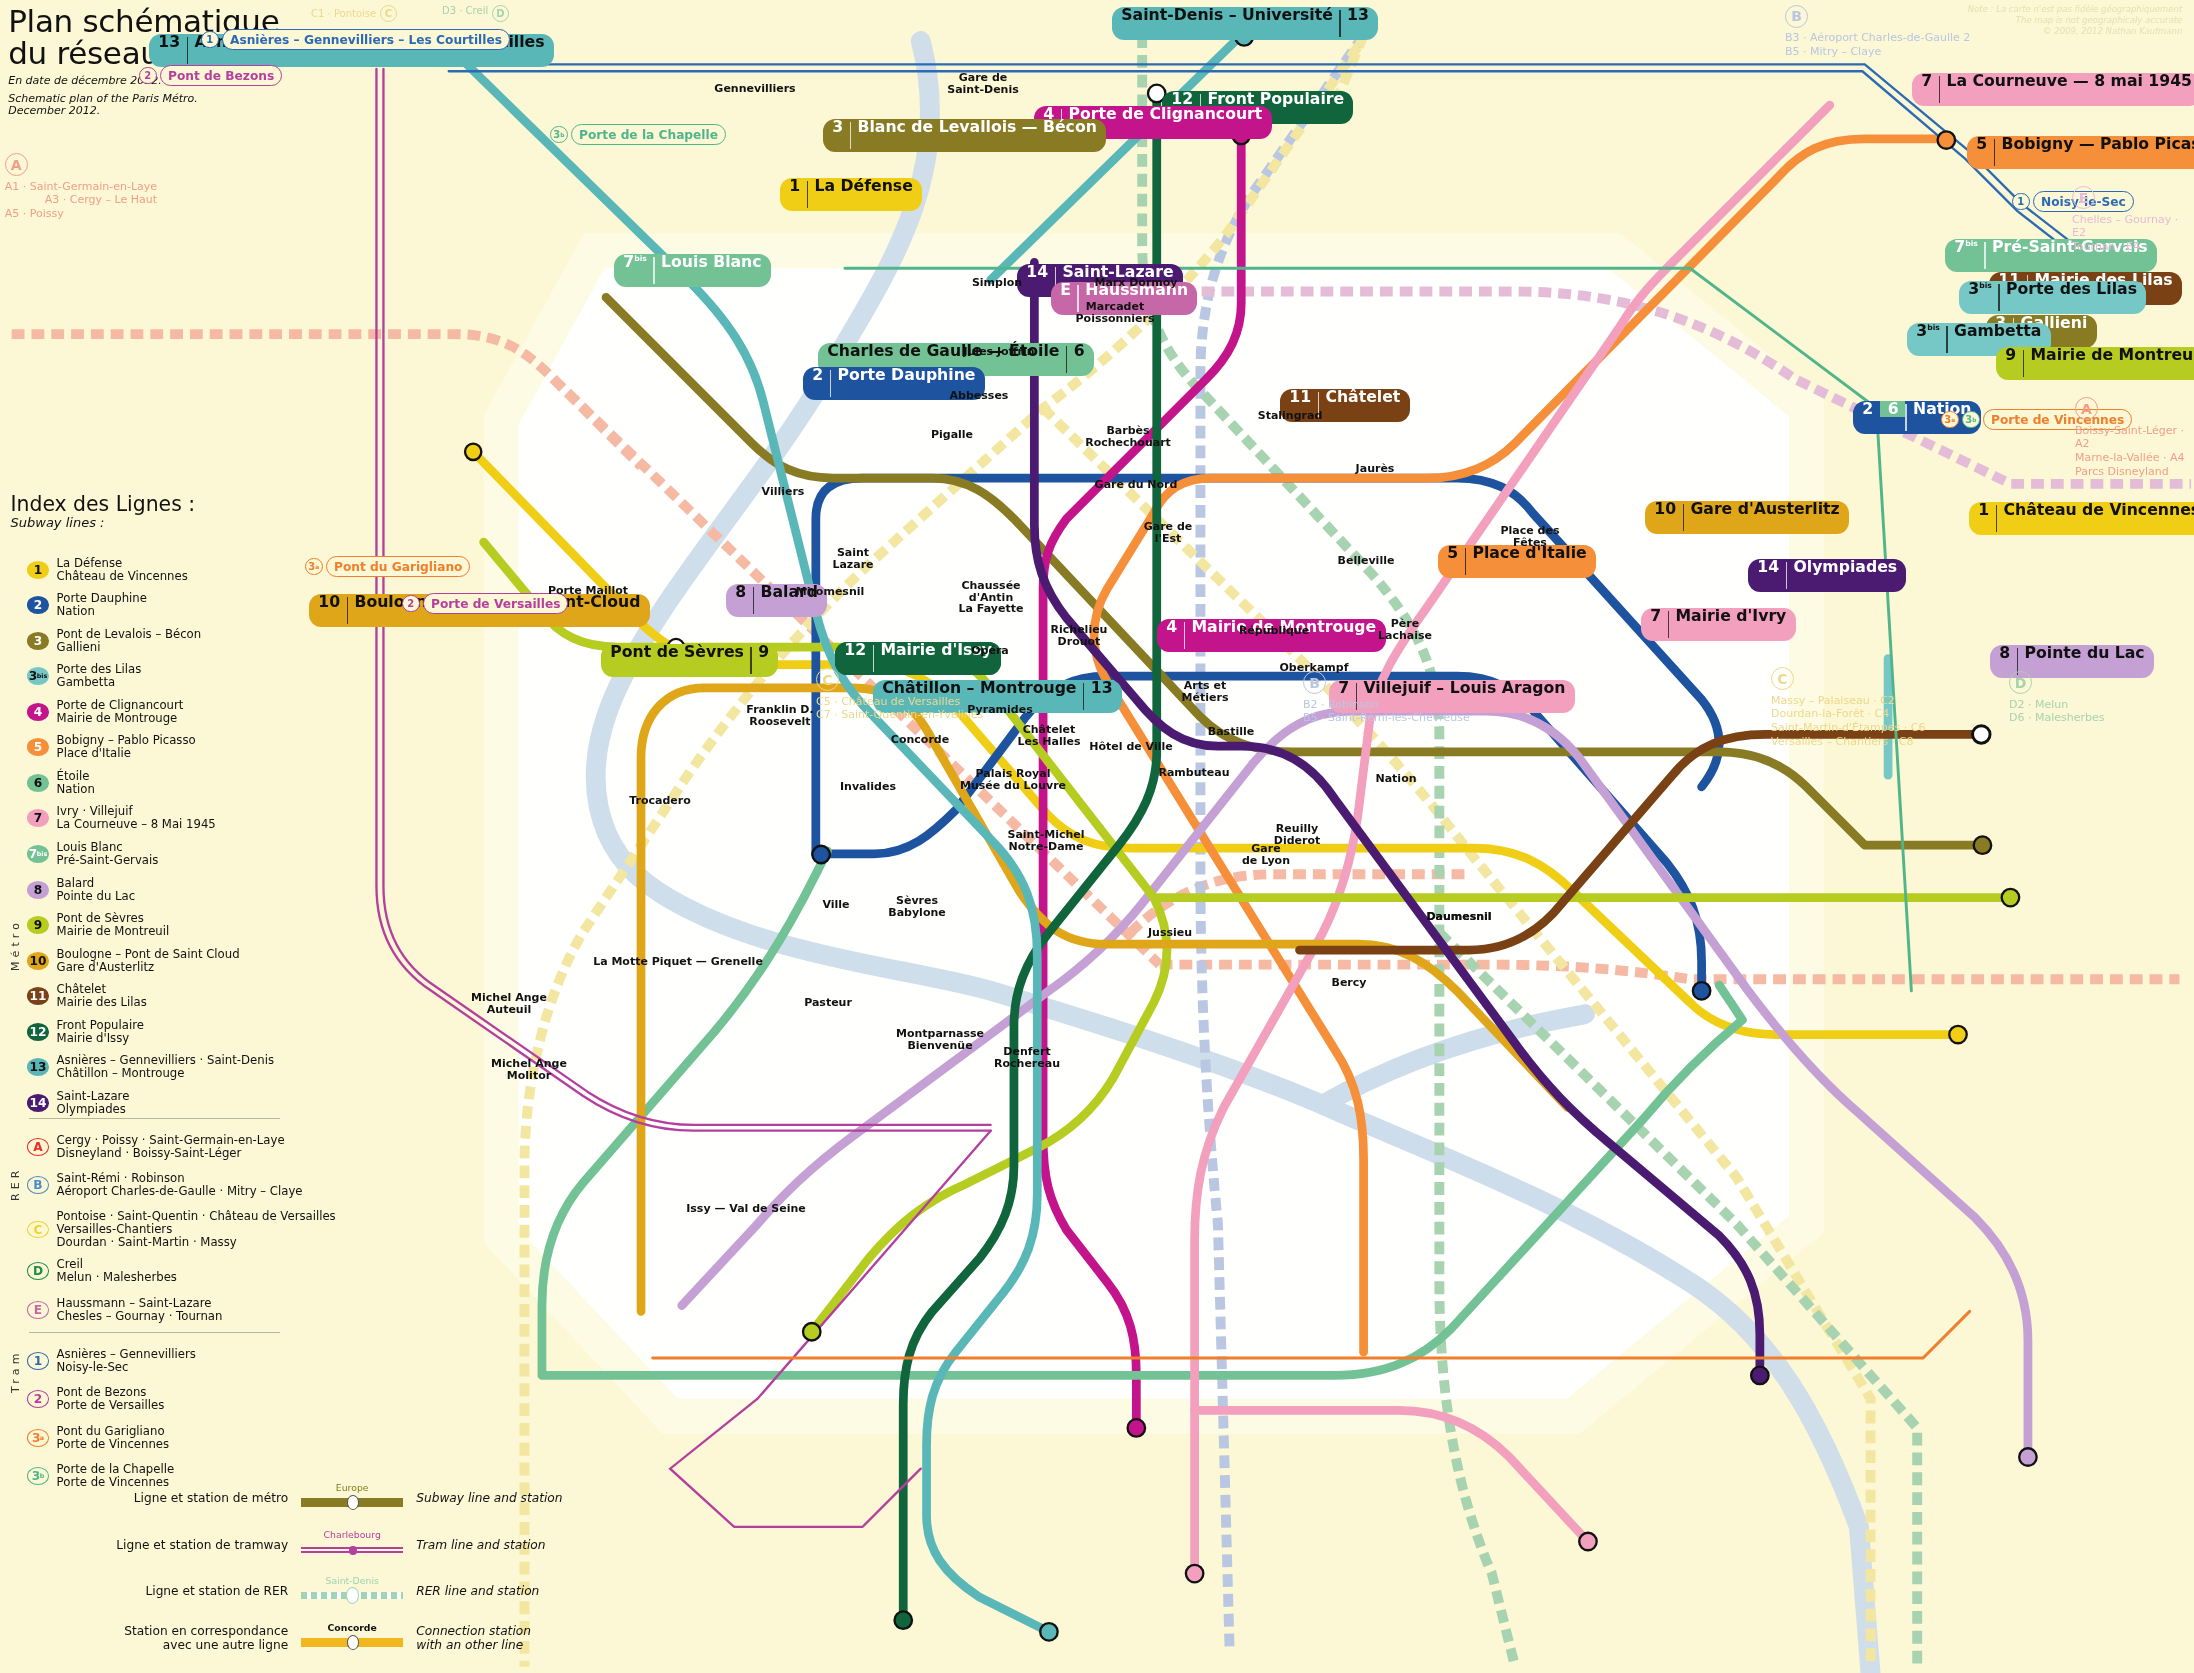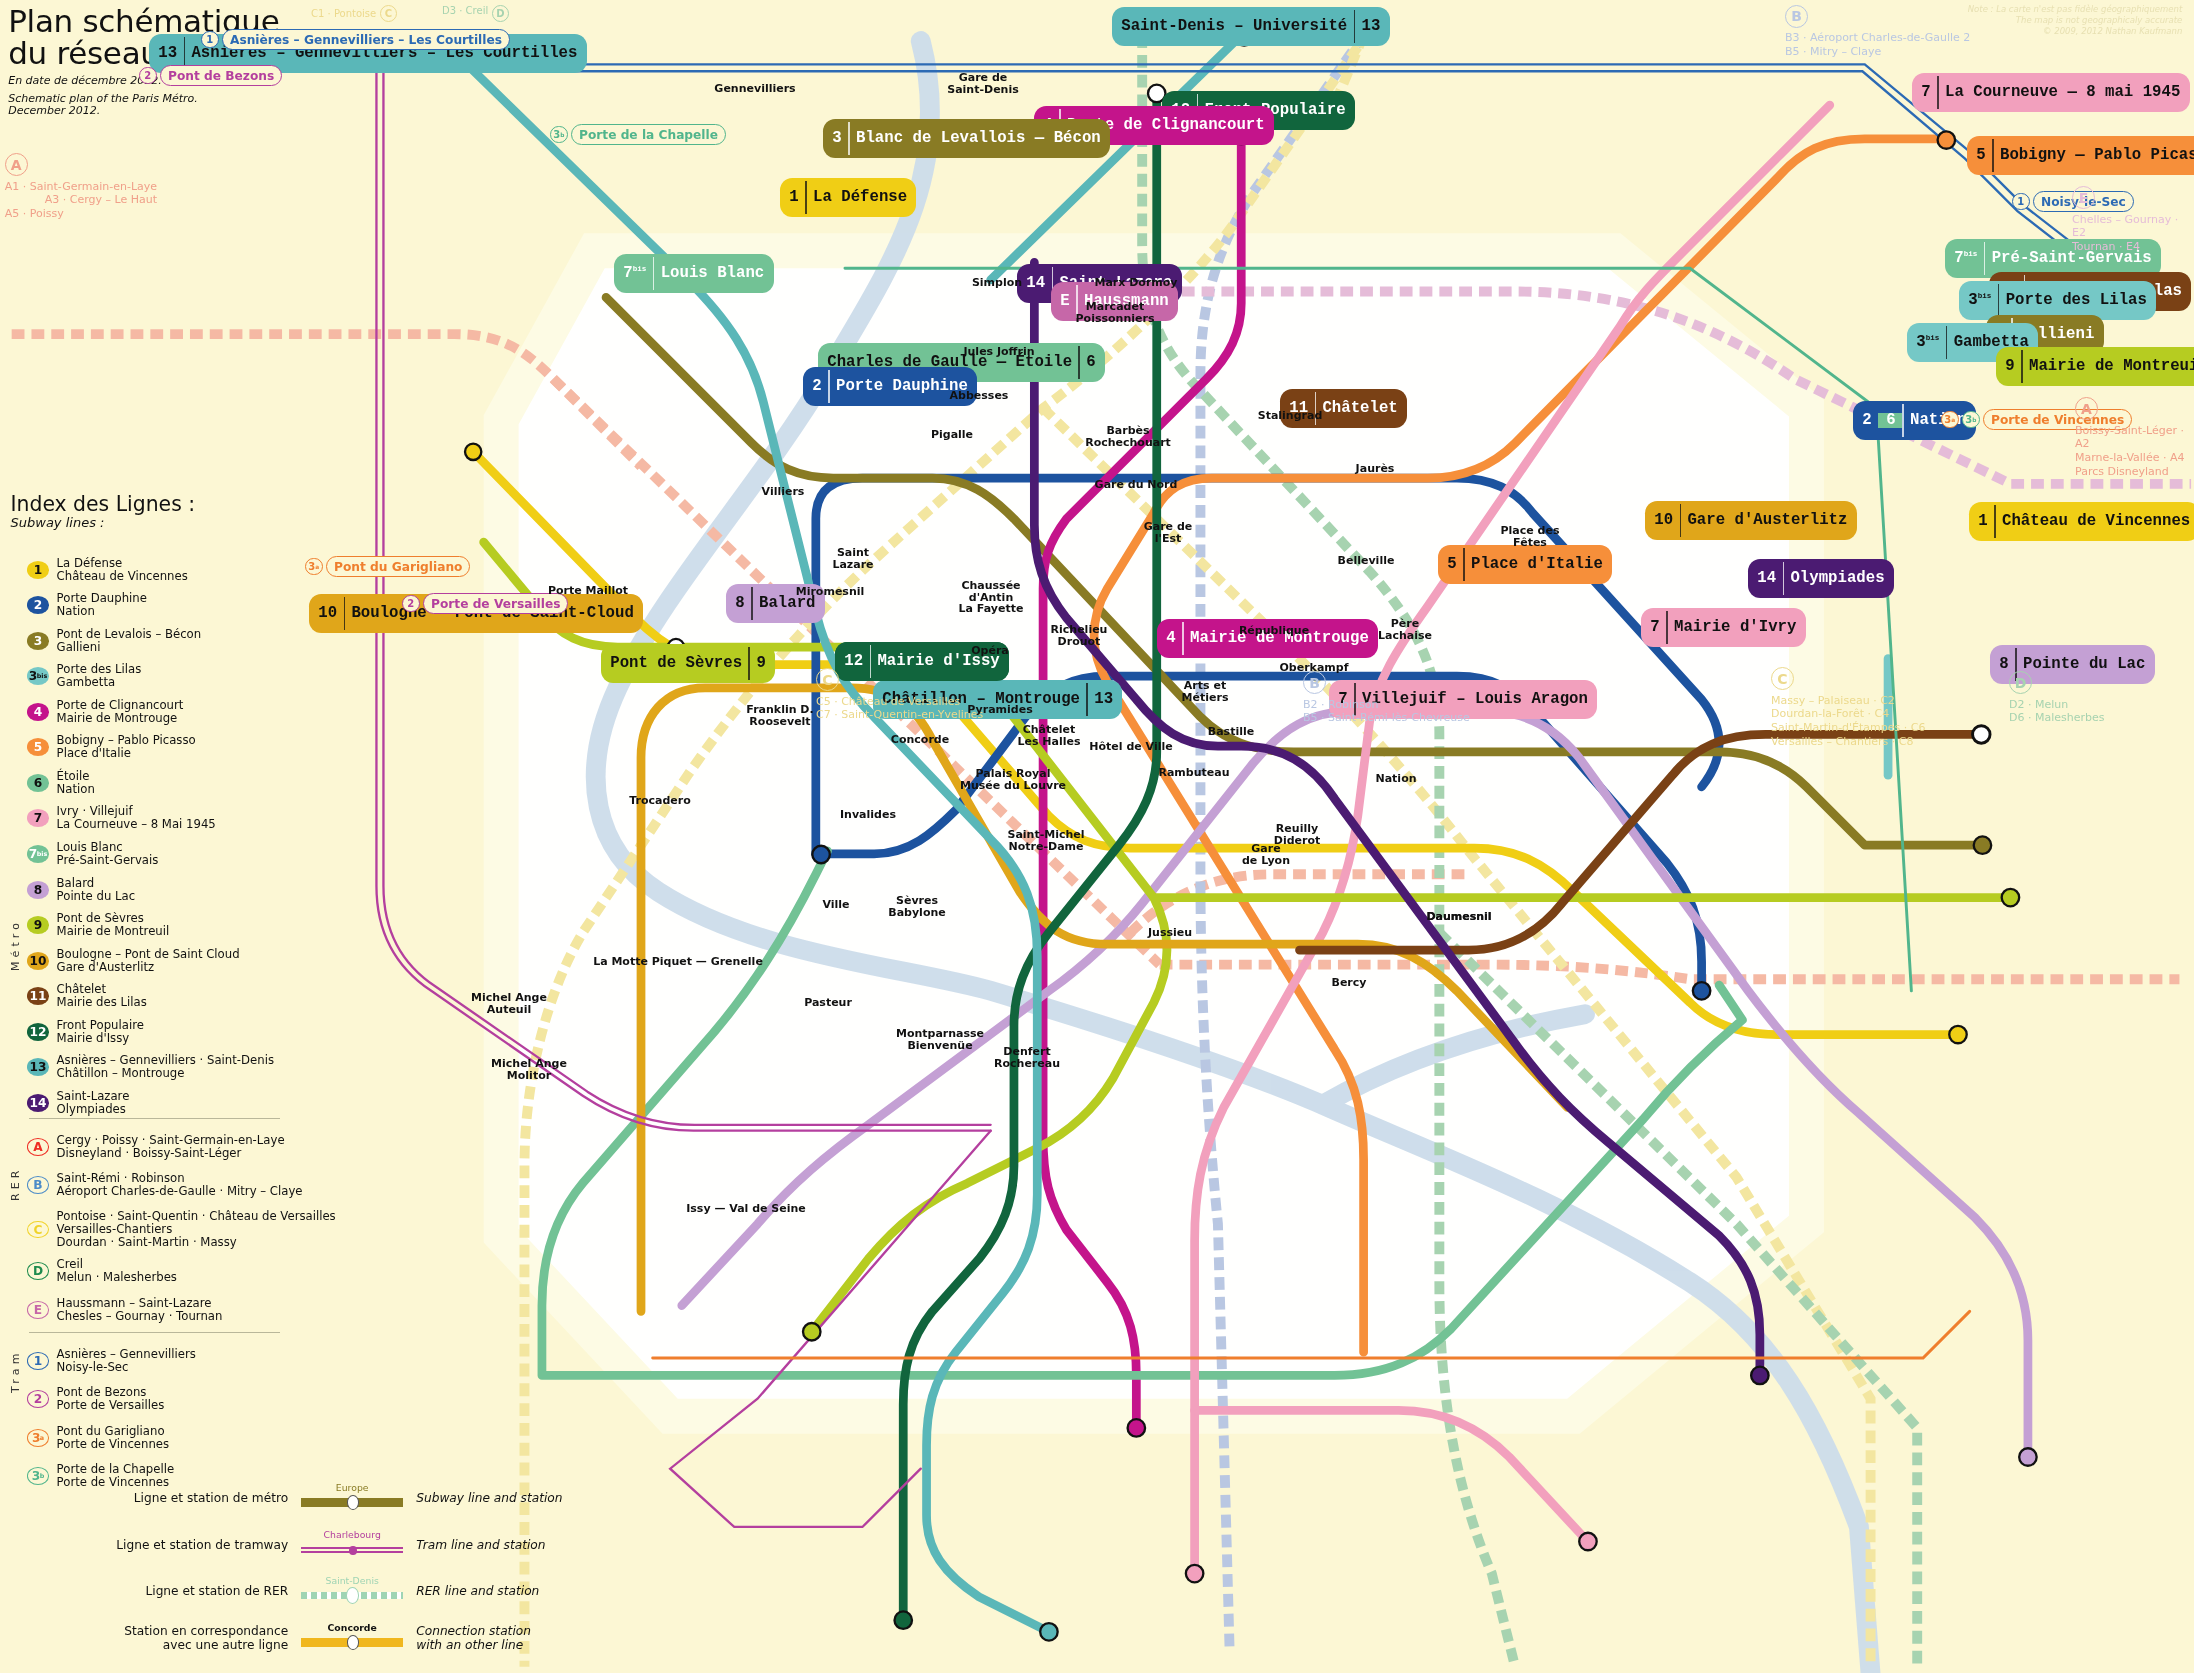--- a/index.html
+++ b/index.html
@@ -46,22 +46,22 @@
   .lg-mid{width:102px;position:relative;height:27px;margin:0 13px;}
   .lg-en{font-size:12.2px;font-style:italic;color:#111;line-height:1.12;}
   .lg-cap{position:absolute;left:0;right:0;top:-3.5px;text-align:center;font-size:9.3px;}
 
   
   .stn{position:absolute;white-space:nowrap;line-height:1.05;}
   .maj{font-size:11px;color:#111;font-weight:bold;}
   .ctr{transform:translateX(-50%);text-align:center;}
 
   
-  .term{position:absolute;display:flex;align-items:center;height:39px;border-radius:12.2px;
-    padding:0 9.3px;white-space:nowrap;box-sizing:border-box;font-family:Liberation Mono, monospace;}
+  .term{position:absolute;display:flex;align-items:flex-start;height:33px;border-radius:12.2px;
+    padding:0 9.3px;white-space:nowrap;box-sizing:border-box;}
   .term .num{font-size:15.7px;font-weight:bold;padding-right:6.4px;line-height:1;}
   .term .bar{width:1.5px;align-self:stretch;margin:2.9px 0;background:currentColor;opacity:.75;}
   .term .nm{font-size:15.7px;font-weight:bold;padding-left:6.4px;line-height:1;}
   .term-out{position:absolute;display:flex;align-items:center;height:21px;
     border-radius:10.5px;border:1.7px solid;background:#fcf7d4;box-sizing:border-box;
     padding:0 7px;white-space:nowrap;font-size:12.2px;font-weight:bold;}
   .circ-badge{width:17.5px;height:17.5px;border-radius:50%;border:1.7px solid;display:flex;
     align-items:center;justify-content:center;font-size:10px;font-weight:bold;
     box-sizing:border-box;background:#fcf7d4;}
   .circ-badge sup{font-size:5.8px;vertical-align:super;}
@@ -689,21 +689,21 @@
       <div class="stn maj ctr" style="left: 1349px; top: 977px;">Bercy</div>
       <div class="stn maj ctr" style="left: 1459px; top: 911px;">Daumesnil</div>
       <div class="stn maj ctr" style="left: 1049px; top: 724px;">Châtelet<br>Les Halles</div>
       <div class="stn maj ctr" style="left: 1131px; top: 741px;">Hôtel de Ville</div>
       <div class="stn maj ctr" style="left: 1046px; top: 829px;">Saint-Michel<br>Notre-Dame</div>
       <div class="stn maj ctr" style="left: 1170px; top: 927px;">Jussieu</div>
       <div class="stn maj ctr" style="left: 990px; top: 645px;">Opéra</div>
       <div class="stn maj ctr" style="left: 1000px; top: 704px;">Pyramides</div>
       <div class="stn maj ctr" style="left: 920px; top: 734px;">Concorde</div>
       <div class="stn maj ctr" style="left: 1013px; top: 768px;">Palais Royal<br>Musée du Louvre</div>
-      <div class="stn maj ctr" style="left: 868px; top: 781px; margin-top: 28px;">Invalides</div>
+      <div class="stn maj ctr" style="left: 868px; top: 781px;">Invalides</div>
       <div class="stn maj ctr" style="left: 780px; top: 704px;">Franklin D.<br>Roosevelt</div>
       <div class="stn maj ctr" style="left: 660px; top: 795px;">Trocadero</div>
       <div class="stn maj ctr" style="left: 836px; top: 899px;">Ville</div>
       <div class="stn maj ctr" style="left: 917px; top: 895px;">Sèvres<br>Babylone</div>
       <div class="stn maj ctr" style="left: 892px; top: 1028px; margin-left: 48px;">Montparnasse<br>Bienvenüe</div>
       <div class="stn maj ctr" style="left: 1027px; top: 1046px;">Denfert<br>Rochereau</div>
       <div class="stn maj ctr" style="left: 828px; top: 997px;">Pasteur</div>
       <div class="stn maj ctr" style="left: 678px; top: 956px;">La Motte Piquet — Grenelle</div>
       <div class="stn maj ctr" style="left: 509px; top: 992px;">Michel Ange<br>Auteuil</div>
       <div class="stn maj ctr" style="left: 529px; top: 1058px;">Michel Ange<br>Molitor</div>

